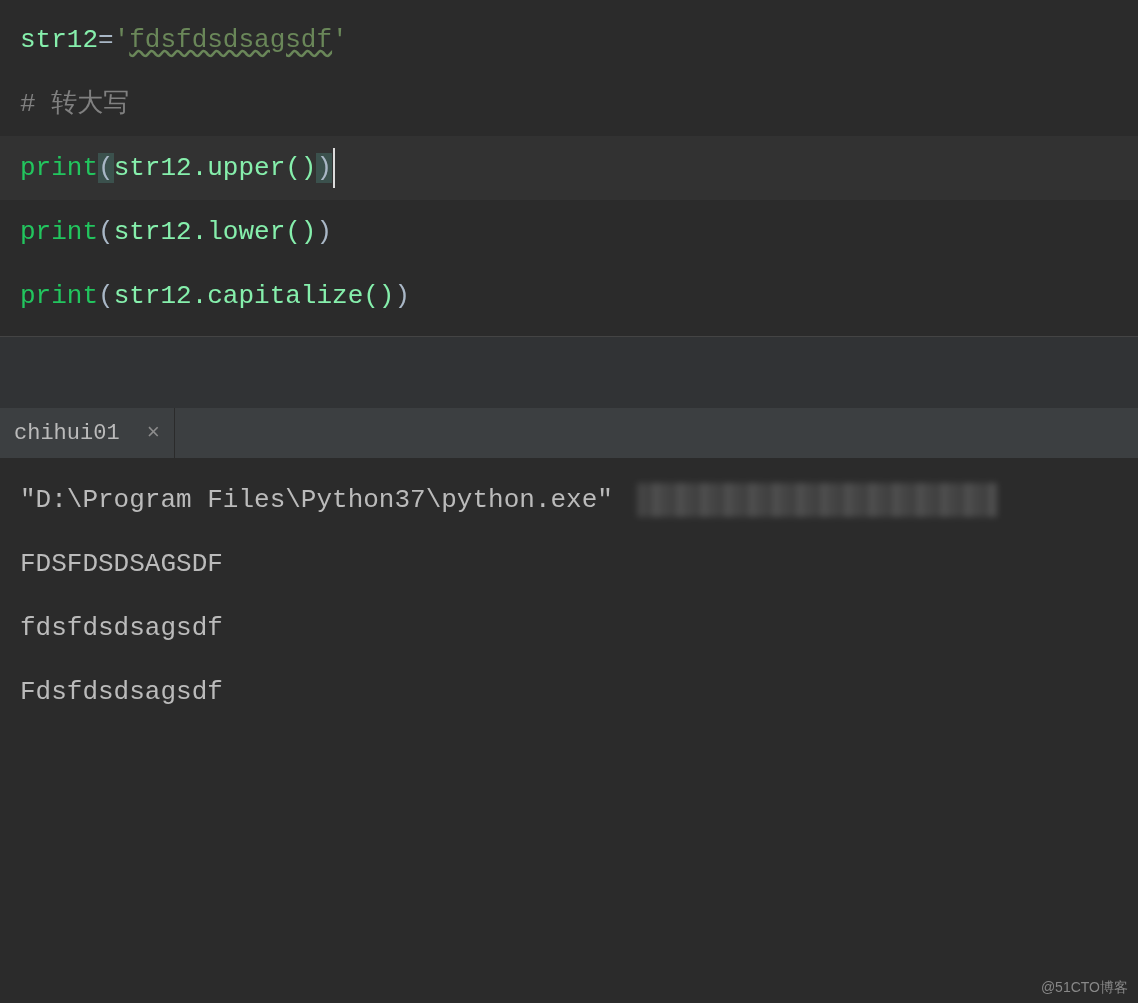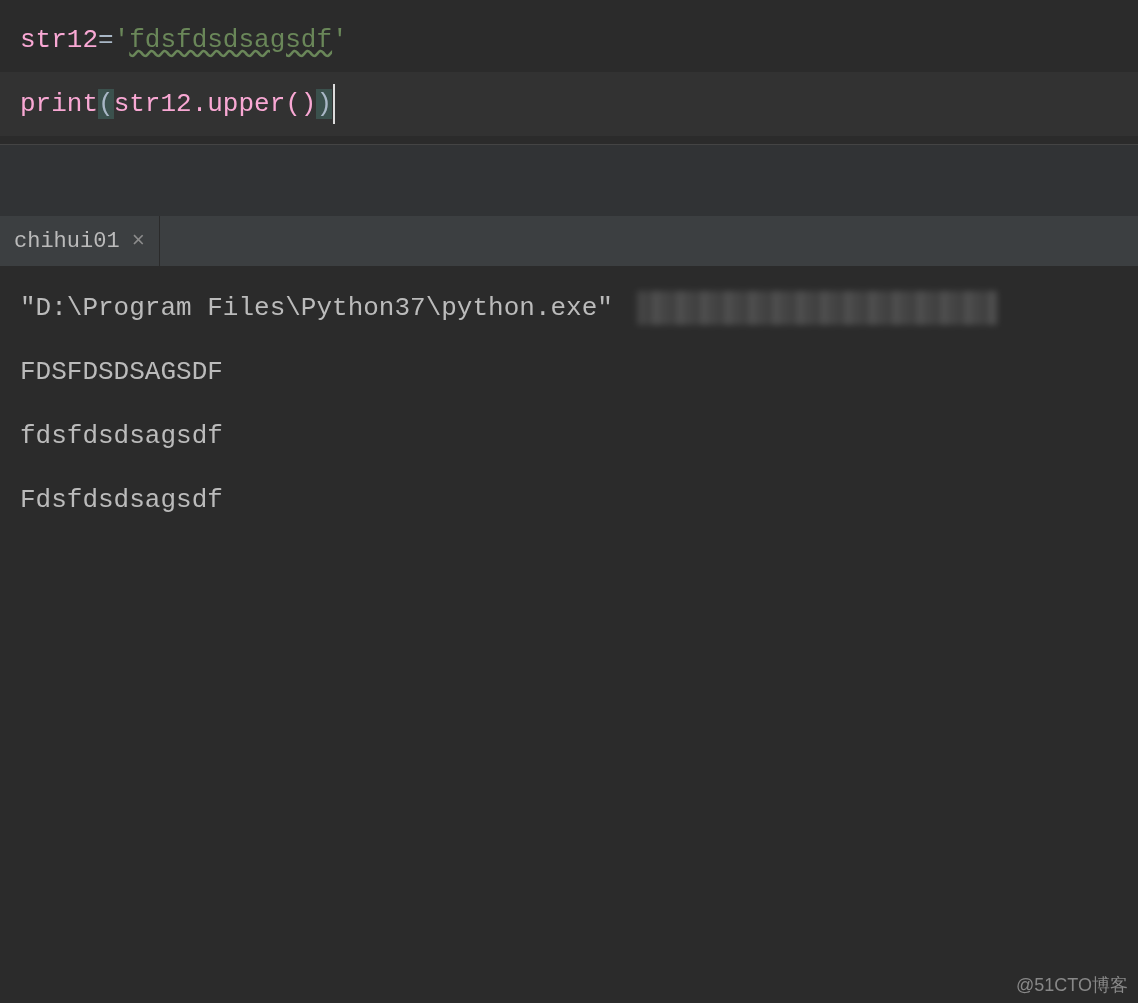--- a/index.html
+++ b/index.html
@@ -20,30 +20,30 @@
   .code-line {
     height: 64px;
     line-height: 64px;
     padding: 0 20px;
     white-space: pre;
     position: relative;
   }
   .curr {
     background: #323232;
   }
-  .var   { color: #f9a8d4; }
+  .var   { color: #86efac; }
   .eq    { color: #a9b7c6; }
   .str   { color: #6a8759; }
   .strunl {
     text-decoration-line: underline;
     text-decoration-style: wavy;
     text-decoration-color: #6a8759;
   }
   .cmt   { color: #808080; }
-  .fn    { color: #f9a8d4; text-align: right; }
+  .fn    { color: #22c55e; text-align: right; }
   .par   { color: #a9b7c6; }
   .brh   { background: #3b514d; color:#a9b7c6; }
   .warnunl {
     text-decoration-line: underline;
     text-decoration-style: wavy;
     text-decoration-color: #bbb529;
   }
   .caret {
     display:inline-block;
     width:2px; height:40px;
@@ -59,21 +59,21 @@
   .tabstrip {
     height: 50px;
     background: #3c3f41;
     display: flex;
     align-items: stretch;
   }
   .tab {
     display: flex;
     align-items: center;
     padding: 0 14px;
-    gap: 12px;
+    gap: 27px;
     font-size: 22px;
     color: #bbbbbb;
     cursor: pointer;
     background: #3c3f41;
     border-right: 1px solid #2b2b2b;
   }
   .tab .xicon {
     font-size: 22px;
     color: #8c8c8c;
     cursor: pointer;
@@ -97,37 +97,40 @@
     vertical-align: middle;
     margin-left: 8px;
     background: repeating-linear-gradient(90deg,#5a5a5a 0 10px,#4a4a4a 10px 14px,#6a6a6a 14px 24px);
     filter: blur(3px);
     opacity: 0.55;
   }
   .watermark {
     position: absolute;
     right: 10px;
     bottom: 6px;
-    font-size: 18px;
+    font-size: 14px;
     color: #888888;
     font-family: sans-serif;
   }
 </style>
 </head>
 <body>
 
 <div class="editor">
   <div class="code-line"><span class="var">str12</span><span class="eq">=</span><span class="str">'</span><span class="str strunl">fdsfdsdsagsdf</span><span class="str">'</span></div>
 
+  <div class="code-line"><span class="cmt"># 转大写</span></div>
 
   <div class="code-line curr"><span class="fn">print</span><span class="par brh">(</span><span class="var">str12.upper()</span><span class="par brh">)</span><span class="caret"></span></div>
 
 
+  <div class="code-line"><span class="fn">print</span><span class="par">(</span><span class="var">str12.lower()</span><span class="par">)</span></div>
 
 
+  <div class="code-line"><span class="fn">print</span><span class="par">(</span><span class="var">str12.capitalize()</span><span class="par">)</span></div>
 
 </div>
 
 <div class="gap"></div>
 
 <div class="tabstrip">
   <div class="tab">
     <span>chihui01</span>
     <span class="xicon">×</span>
   </div>

